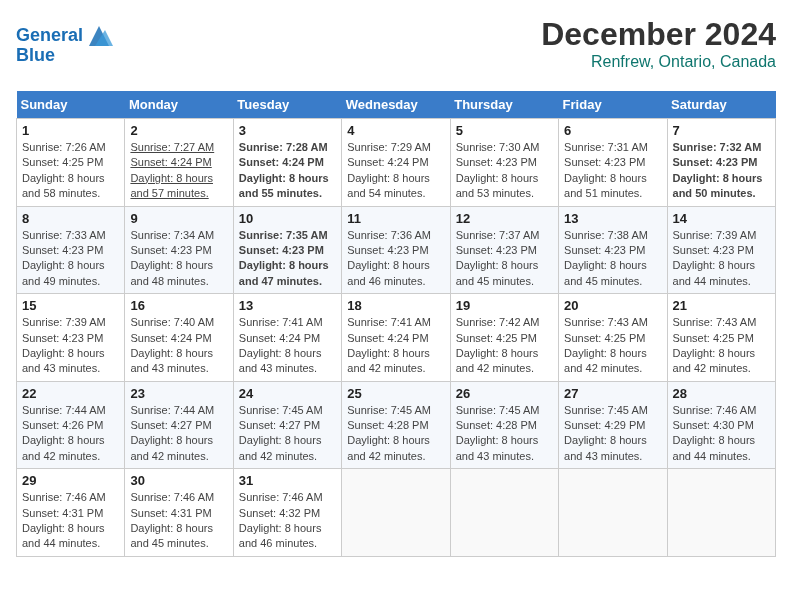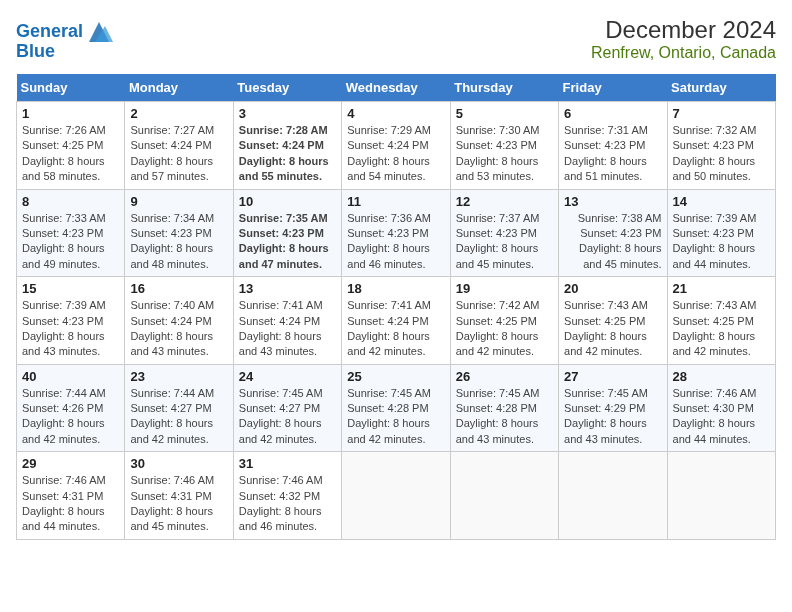--- a/index.html
+++ b/index.html
@@ -6,22 +6,22 @@
     body {
       font-family: Arial, sans-serif;
       background: #fff;
       width: 792px;
       min-height: 612px;
       padding: 16px;
     }
     .header {
       display: flex;
       justify-content: space-between;
-      align-items: flex-end;
-      margin-bottom: 12px;
+      align-items: center;
+      margin-bottom: 20px;
     }
     .logo {
       display: flex;
       align-items: center;
     }
     .logo-text {
       font-size: 18px;
       font-weight: bold;
       color: #333;
       line-height: 1.1;
@@ -31,28 +31,28 @@
     }
     .logo-icon {
       width: 28px;
       height: 28px;
       margin-left: 2px;
     }
     .title-block {
       text-align: right;
     }
     .title-block h1 {
-      font-size: 24px;
-      font-weight: normal;
+      font-size: 32px;
+      font-weight: bold;
       color: #333;
     }
     .title-block h2 {
       font-size: 16px;
       font-weight: normal;
-      color: #4d7c0f;
+      color: #0f766e;
     }
     .calendar {
       width: 100%;
       border-collapse: collapse;
       font-size: 11px;
     }
     .calendar th {
       background-color: #3a7cc9;
       color: #fff;
       padding: 6px 4px;
@@ -133,21 +133,21 @@
   <tr>
         <td>
           <span class="day-num">1</span>
           <div class="day-info" style="white-space: pre-line;">Sunrise: 7:26 AM
 Sunset: 4:25 PM
 Daylight: 8 hours
 and 58 minutes.</div>
         </td>
         <td>
           <span class="day-num">2</span>
-          <div class="day-info" style="white-space: pre-line;">Sunrise: 7:27 AM
+          <div class="day-info" style="white-space: pre-line; text-decoration: underline;">Sunrise: 7:27 AM
 Sunset: 4:24 PM
 Daylight: 8 hours
 and 57 minutes.</div>
         </td>
         <td>
           <span class="day-num">3</span>
           <div class="day-info" style="white-space: pre-line; font-weight: bold;">Sunrise: 7:28 AM
 Sunset: 4:24 PM
 Daylight: 8 hours
 and 55 minutes.</div>
@@ -168,21 +168,21 @@
         </td>
         <td>
           <span class="day-num">6</span>
           <div class="day-info" style="white-space: pre-line;">Sunrise: 7:31 AM
 Sunset: 4:23 PM
 Daylight: 8 hours
 and 51 minutes.</div>
         </td>
         <td>
           <span class="day-num">7</span>
-          <div class="day-info" style="white-space: pre-line;">Sunrise: 7:32 AM
+          <div class="day-info" style="white-space: pre-line; font-weight: bold;">Sunrise: 7:32 AM
 Sunset: 4:23 PM
 Daylight: 8 hours
 and 50 minutes.</div>
         </td>
       </tr>
       <tr>
         <td>
           <span class="day-num">8</span>
           <div class="day-info" style="white-space: pre-line;">Sunrise: 7:33 AM
 Sunset: 4:23 PM
@@ -212,21 +212,21 @@
         </td>
         <td>
           <span class="day-num">12</span>
           <div class="day-info" style="white-space: pre-line;">Sunrise: 7:37 AM
 Sunset: 4:23 PM
 Daylight: 8 hours
 and 45 minutes.</div>
         </td>
         <td>
           <span class="day-num">13</span>
-          <div class="day-info" style="white-space: pre-line; text-align: right;">Sunrise: 7:38 AM
+          <div class="day-info" style="white-space: pre-line;">Sunrise: 7:38 AM
 Sunset: 4:23 PM
 Daylight: 8 hours
 and 45 minutes.</div>
         </td>
         <td>
           <span class="day-num">14</span>
           <div class="day-info" style="white-space: pre-line;">Sunrise: 7:39 AM
 Sunset: 4:23 PM
 Daylight: 8 hours
 and 44 minutes.</div>
@@ -278,21 +278,21 @@
         <td>
           <span class="day-num">21</span>
           <div class="day-info" style="white-space: pre-line;">Sunrise: 7:43 AM
 Sunset: 4:25 PM
 Daylight: 8 hours
 and 42 minutes.</div>
         </td>
       </tr>
       <tr>
         <td>
-          <span class="day-num">40</span>
+          <span class="day-num">22</span>
           <div class="day-info" style="white-space: pre-line;">Sunrise: 7:44 AM
 Sunset: 4:26 PM
 Daylight: 8 hours
 and 42 minutes.</div>
         </td>
         <td>
           <span class="day-num">23</span>
           <div class="day-info" style="white-space: pre-line;">Sunrise: 7:44 AM
 Sunset: 4:27 PM
 Daylight: 8 hours

